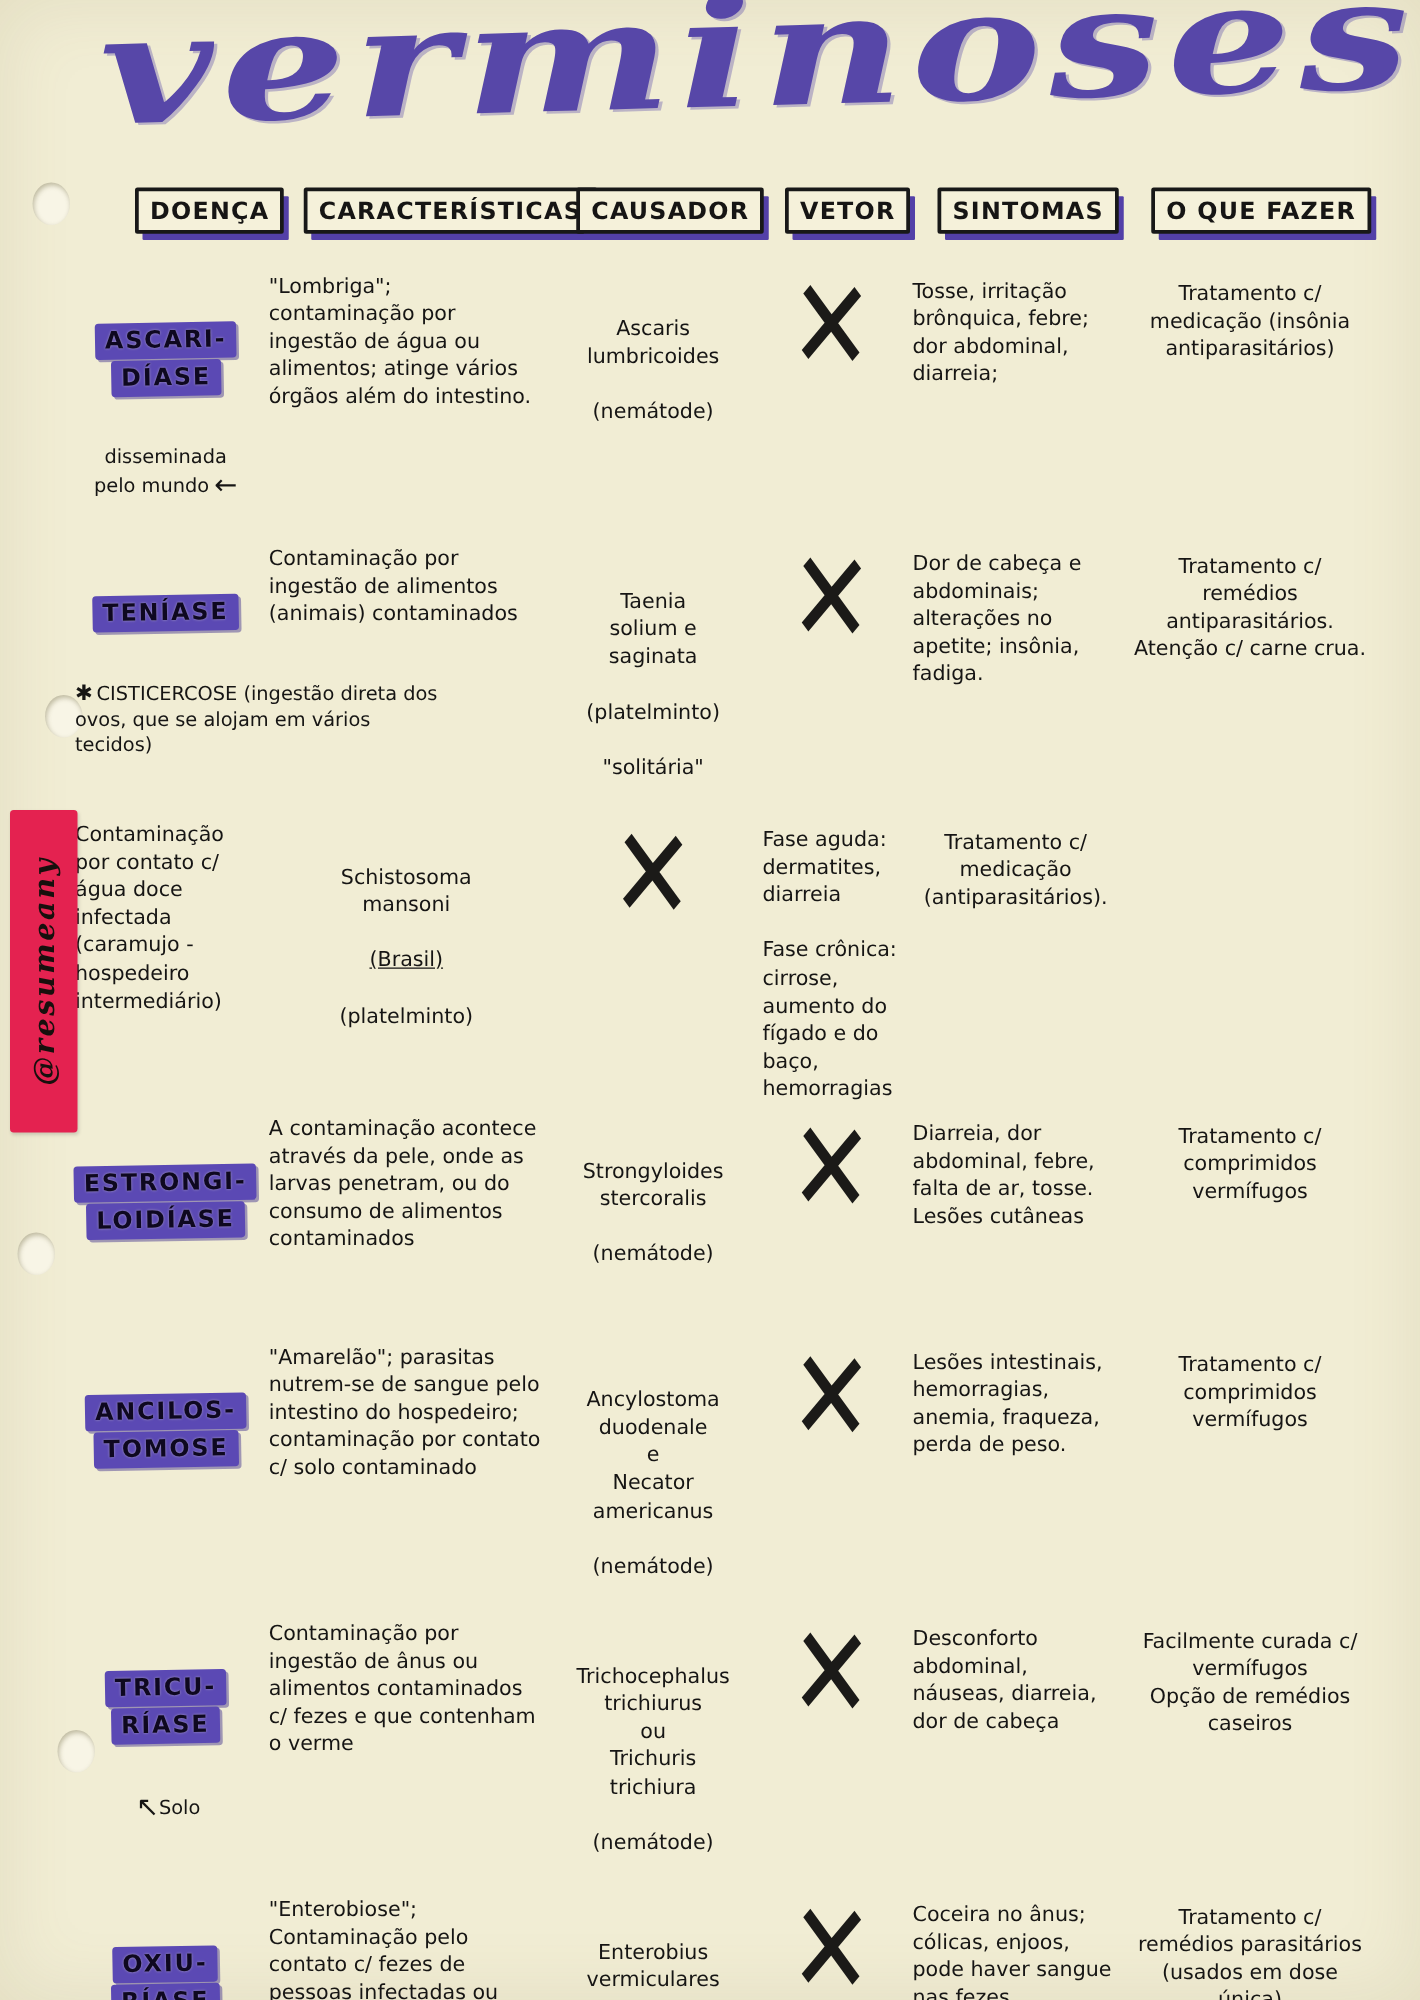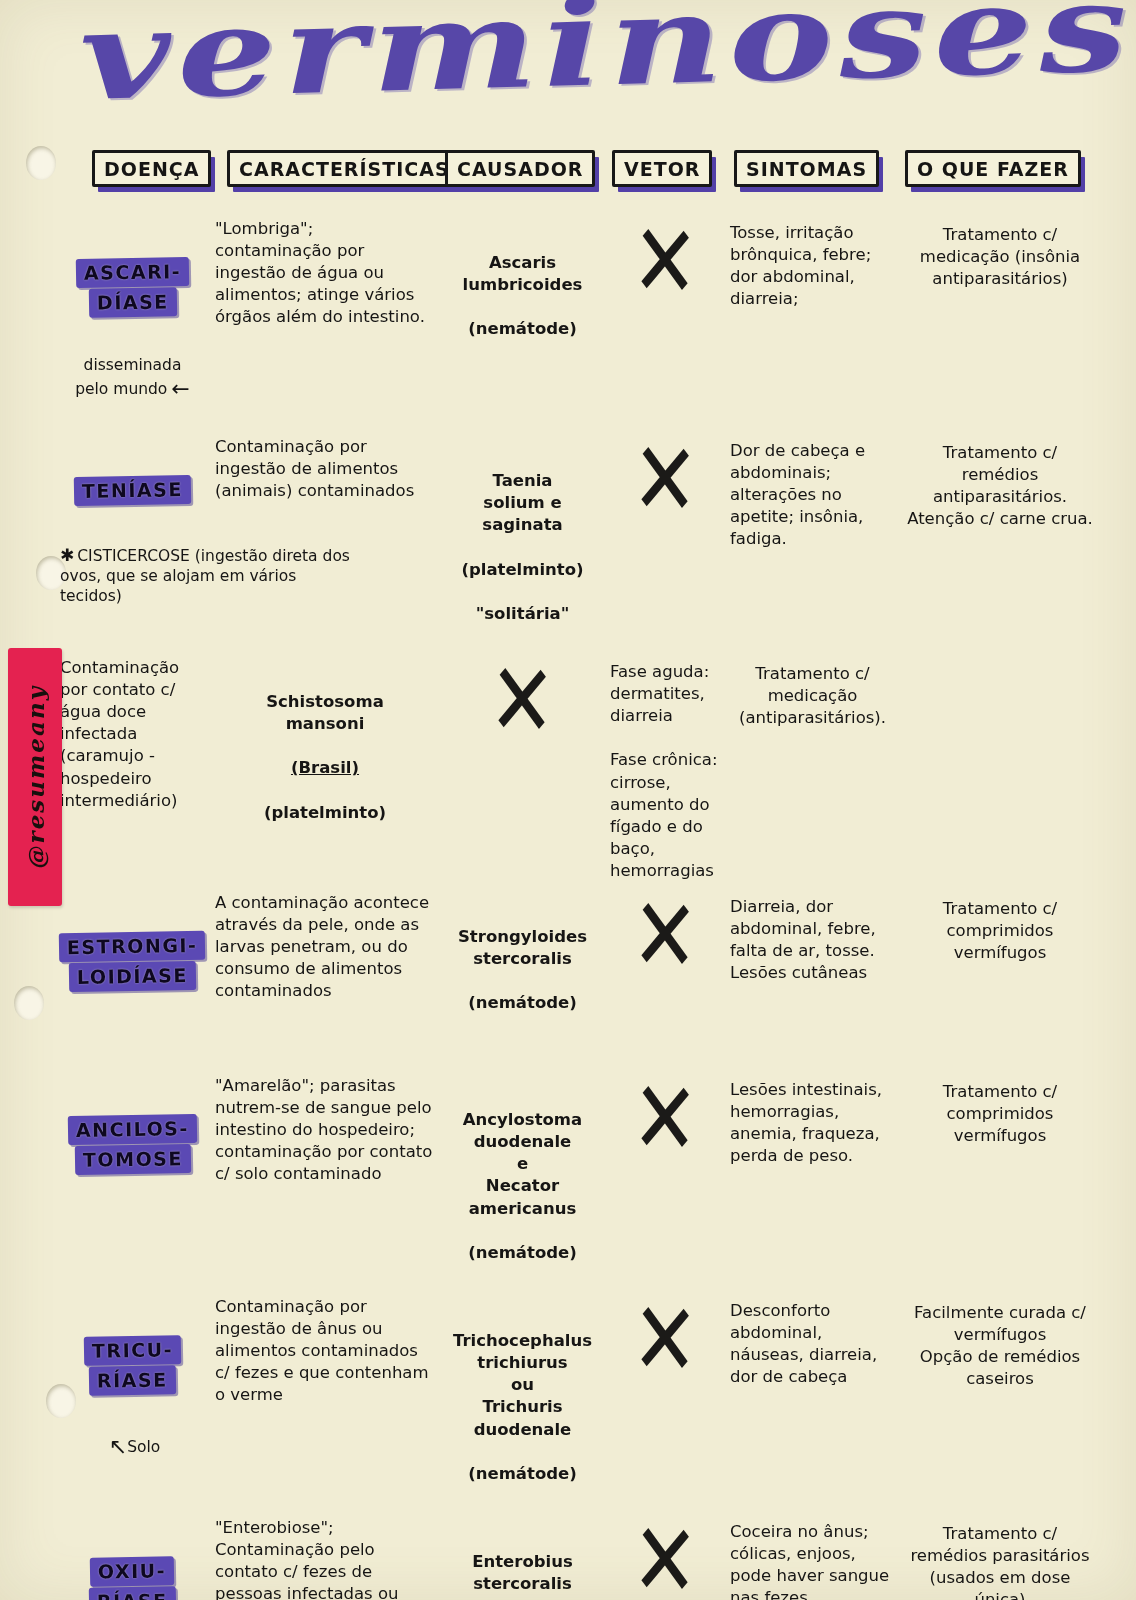--- a/index.html
+++ b/index.html
@@ -20,21 +20,21 @@
     font-size:122px;line-height:1.15;
     letter-spacing:5px;
     color:#5747a8;
     transform:rotate(-1.6deg) scaleX(1.28);
     transform-origin:left top;
     white-space:nowrap;
     text-shadow:2px 2px 0 rgba(87,71,168,.35);
   }
   
   .header-row{
-    position:absolute;left:60px;top:150px;
+    position:absolute;left:76px;top:150px;
     display:grid;
     grid-template-columns:155px 230px 165px 120px 175px 200px;
     width:1045px;
   }
   .hbox{
     justify-self:start;
     background:#f5f1da;
     border:3px solid #181818;
     border-radius:2px;
     padding:5px 9px 4px 9px;
@@ -57,21 +57,21 @@
     align-items:start;
   }
   .cell{
     white-space:pre-line;
     font-size:16.5px;
     line-height:1.34;
     padding:4px 10px 4px 0;
   }
   .col-disease{padding-top:24px;text-align:center;}
   .col-carac{padding-top:6px;}
-  .col-agent{text-align:center;padding-top:18px;font-weight:bold;}
+  .col-agent{text-align:center;padding-top:18px;}
   .col-vetor{display:flex;justify-content:center;align-items:flex-start;padding-top:6px;}
   .col-sint{padding-top:10px;}
   .col-fazer{padding-top:12px;text-align:center;}
   
   .hl-wrap{display:flex;flex-direction:column;align-items:center;gap:0;margin-bottom:10px;}
   .hl{
     display:inline-block;
     background:#5b49b4;
     color:#0e0820;
     font-weight:bold;
@@ -258,40 +258,40 @@
           <span class="hl">RÍASE</span>
         </div>
         <div class="note"><span class="arrow">↖</span><span>Solo</span></div>
       </div>
       <div class="cell col-carac">Contaminação por ingestão de ânus ou alimentos contaminados c/ fezes e que contenham o verme</div>
       <div class="cell col-agent">
         <span class="agent-name">Trichocephalus
 trichiurus
 ou
 Trichuris
-duodenale</span>
+trichiura</span>
         <span class="agent-type">(nemátode)</span>
       </div>
       <div class="cell col-vetor"><span class="xmark">✕</span></div>
       <div class="cell col-sint">Desconforto abdominal, náuseas, diarreia, dor de cabeça</div>
       <div class="cell col-fazer">Facilmente curada c/ vermífugos
 Opção de remédios caseiros</div>
     </div>
 
     <div class="row r7">
       <div class="cell col-disease">
         <div class="hl-wrap">
           <span class="hl">OXIU-</span>
           <span class="hl">RÍASE</span>
         </div>
       </div>
       <div class="cell col-carac">"Enterobiose"; Contaminação pelo contato c/ fezes de pessoas infectadas ou alimentos contaminados c/ ovos</div>
       <div class="cell col-agent">
         <span class="agent-name">Enterobius
-stercoralis</span>
+vermiculares</span>
         <span class="agent-type">(nemátode)</span>
         
         
       </div>
       <div class="cell col-vetor"><span class="xmark">✕</span></div>
       <div class="cell col-sint">Coceira no ânus; cólicas, enjoos, pode haver sangue nas fezes.</div>
       <div class="cell col-fazer">Tratamento c/ remédios parasitários (usados em dose única)</div>
     </div>
 
   </div>

